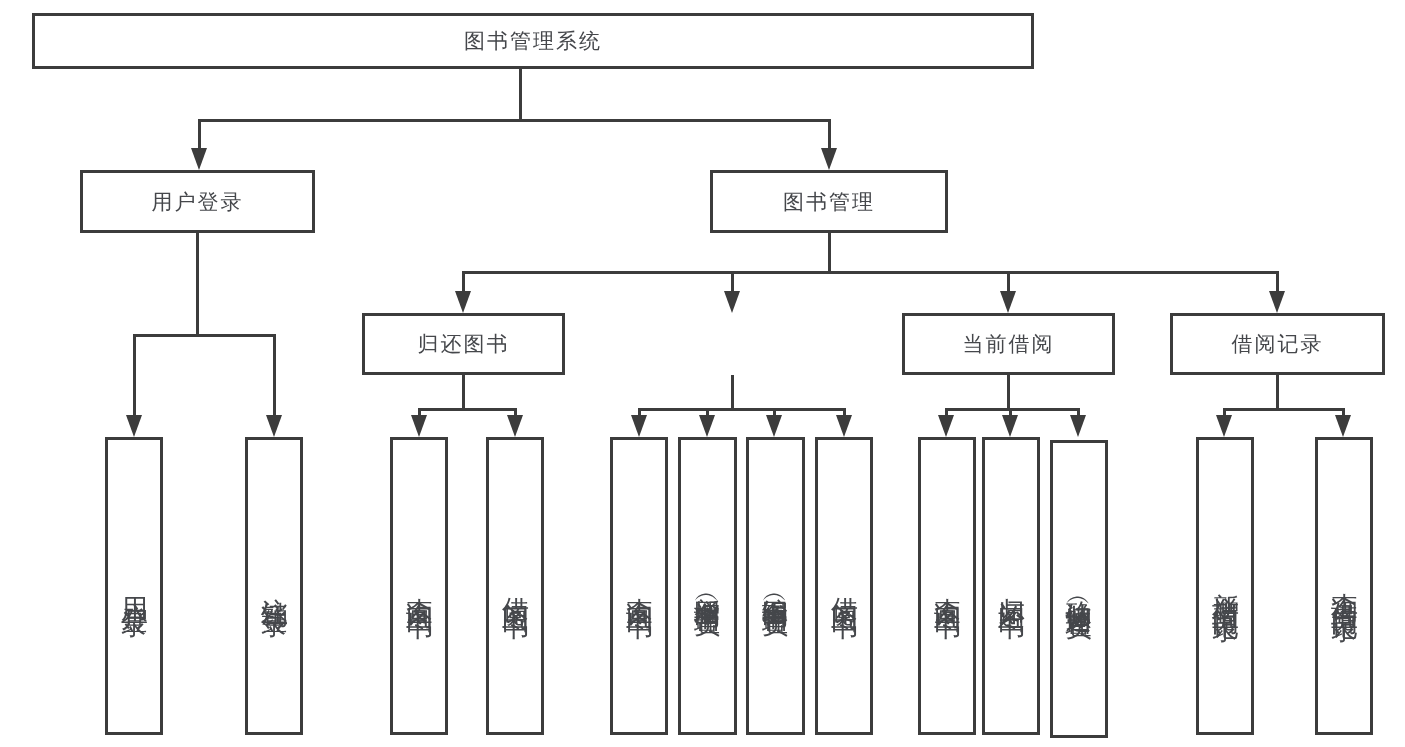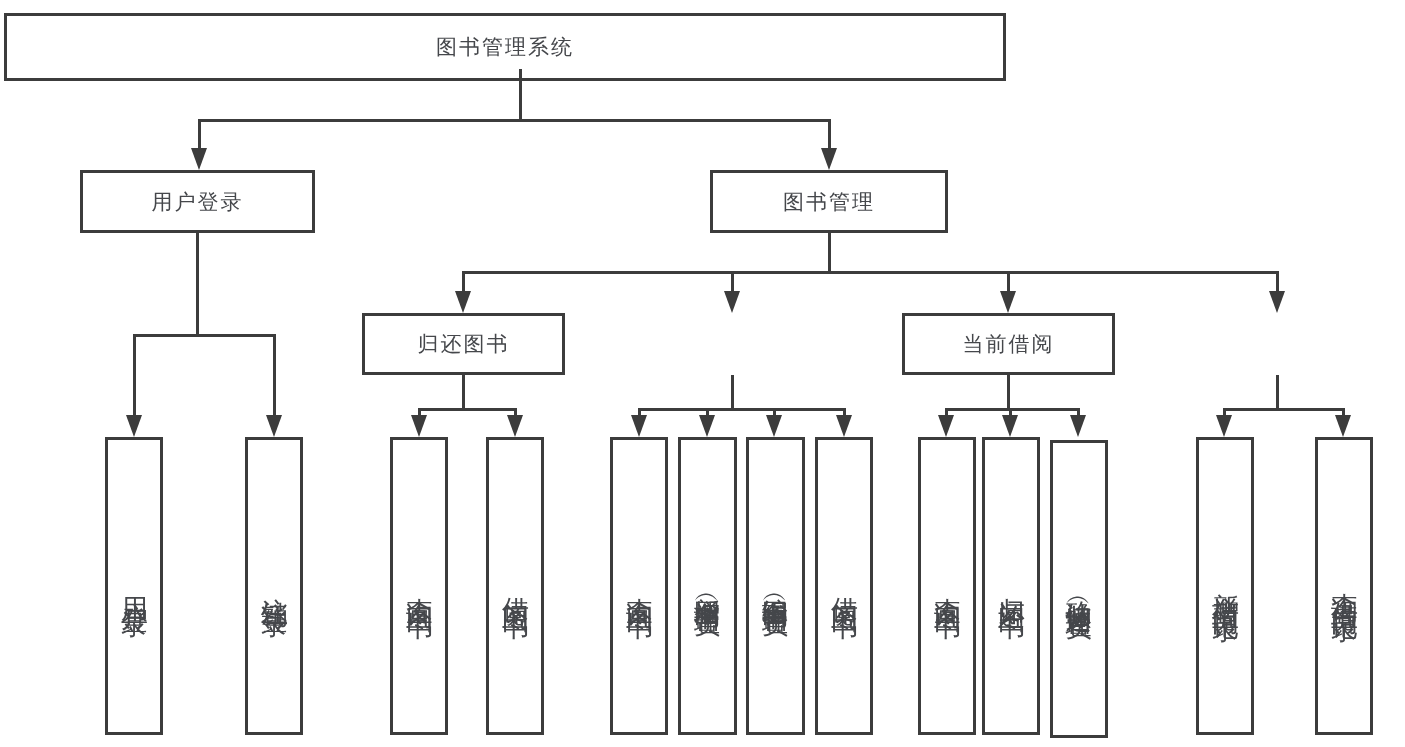--- a/index.html
+++ b/index.html
@@ -30,21 +30,21 @@
   .watermark {
     position:absolute; right:8px; bottom:5px;
     font-size:22px; color:#c9c9c9; letter-spacing:1px; z-index:5;
   }
 </style>
 </head>
 <body>
 
 <div class="canvas">
 
-  <div class="box hbox" style="left:4px; top:13px; width:1002px; height:68px;justify-content:center;">
+  <div class="box hbox" style="left:32px; top:13px; width:1002px; height:56px;justify-content:center;">
     <span>图书管理系统</span>
   </div>
 
   <div class="vline" style="left:519px; top:69px; height:51px;"></div>
   <div class="hline" style="left:198px; top:119px; width:633px;"></div>
   <div class="vline" style="left:198px; top:119px; height:33px;"></div>
   <div class="arrow" style="left:191px; top:148px;"></div>
   <div class="vline" style="left:828px; top:119px; height:33px;"></div>
   <div class="arrow" style="left:821px; top:148px;"></div>
 
@@ -71,20 +71,23 @@
   <div class="vline" style="left:1007px; top:271px; height:22px;"></div>
   <div class="arrow" style="left:1000px; top:291px;"></div>
   <div class="vline" style="left:1276px; top:271px; height:22px;"></div>
   <div class="arrow" style="left:1269px; top:291px;"></div>
 
   <div class="box hbox" style="left:362px; top:313px; width:203px; height:62px;">
     <span>归还图书</span>
   </div>
   <div class="box hbox" style="left:902px; top:313px; width:213px; height:62px;">
     <span>当前借阅</span>
+  </div>
+  <div class="box hbox" style="left:1170px; top:313px; width:215px; height:62px;">
+    <span>借阅记录</span>
   </div>
 
   <div class="vline" style="left:462px; top:375px; height:36px;"></div>
   <div class="hline" style="left:418px; top:408px; width:99px;"></div>
   <div class="vline" style="left:418px; top:408px; height:12px;"></div>
   <div class="arrow" style="left:411px; top:415px;"></div>
   <div class="vline" style="left:514px; top:408px; height:12px;"></div>
   <div class="arrow" style="left:507px; top:415px;"></div>
 
   <div class="vline" style="left:731px; top:375px; height:36px;"></div>

